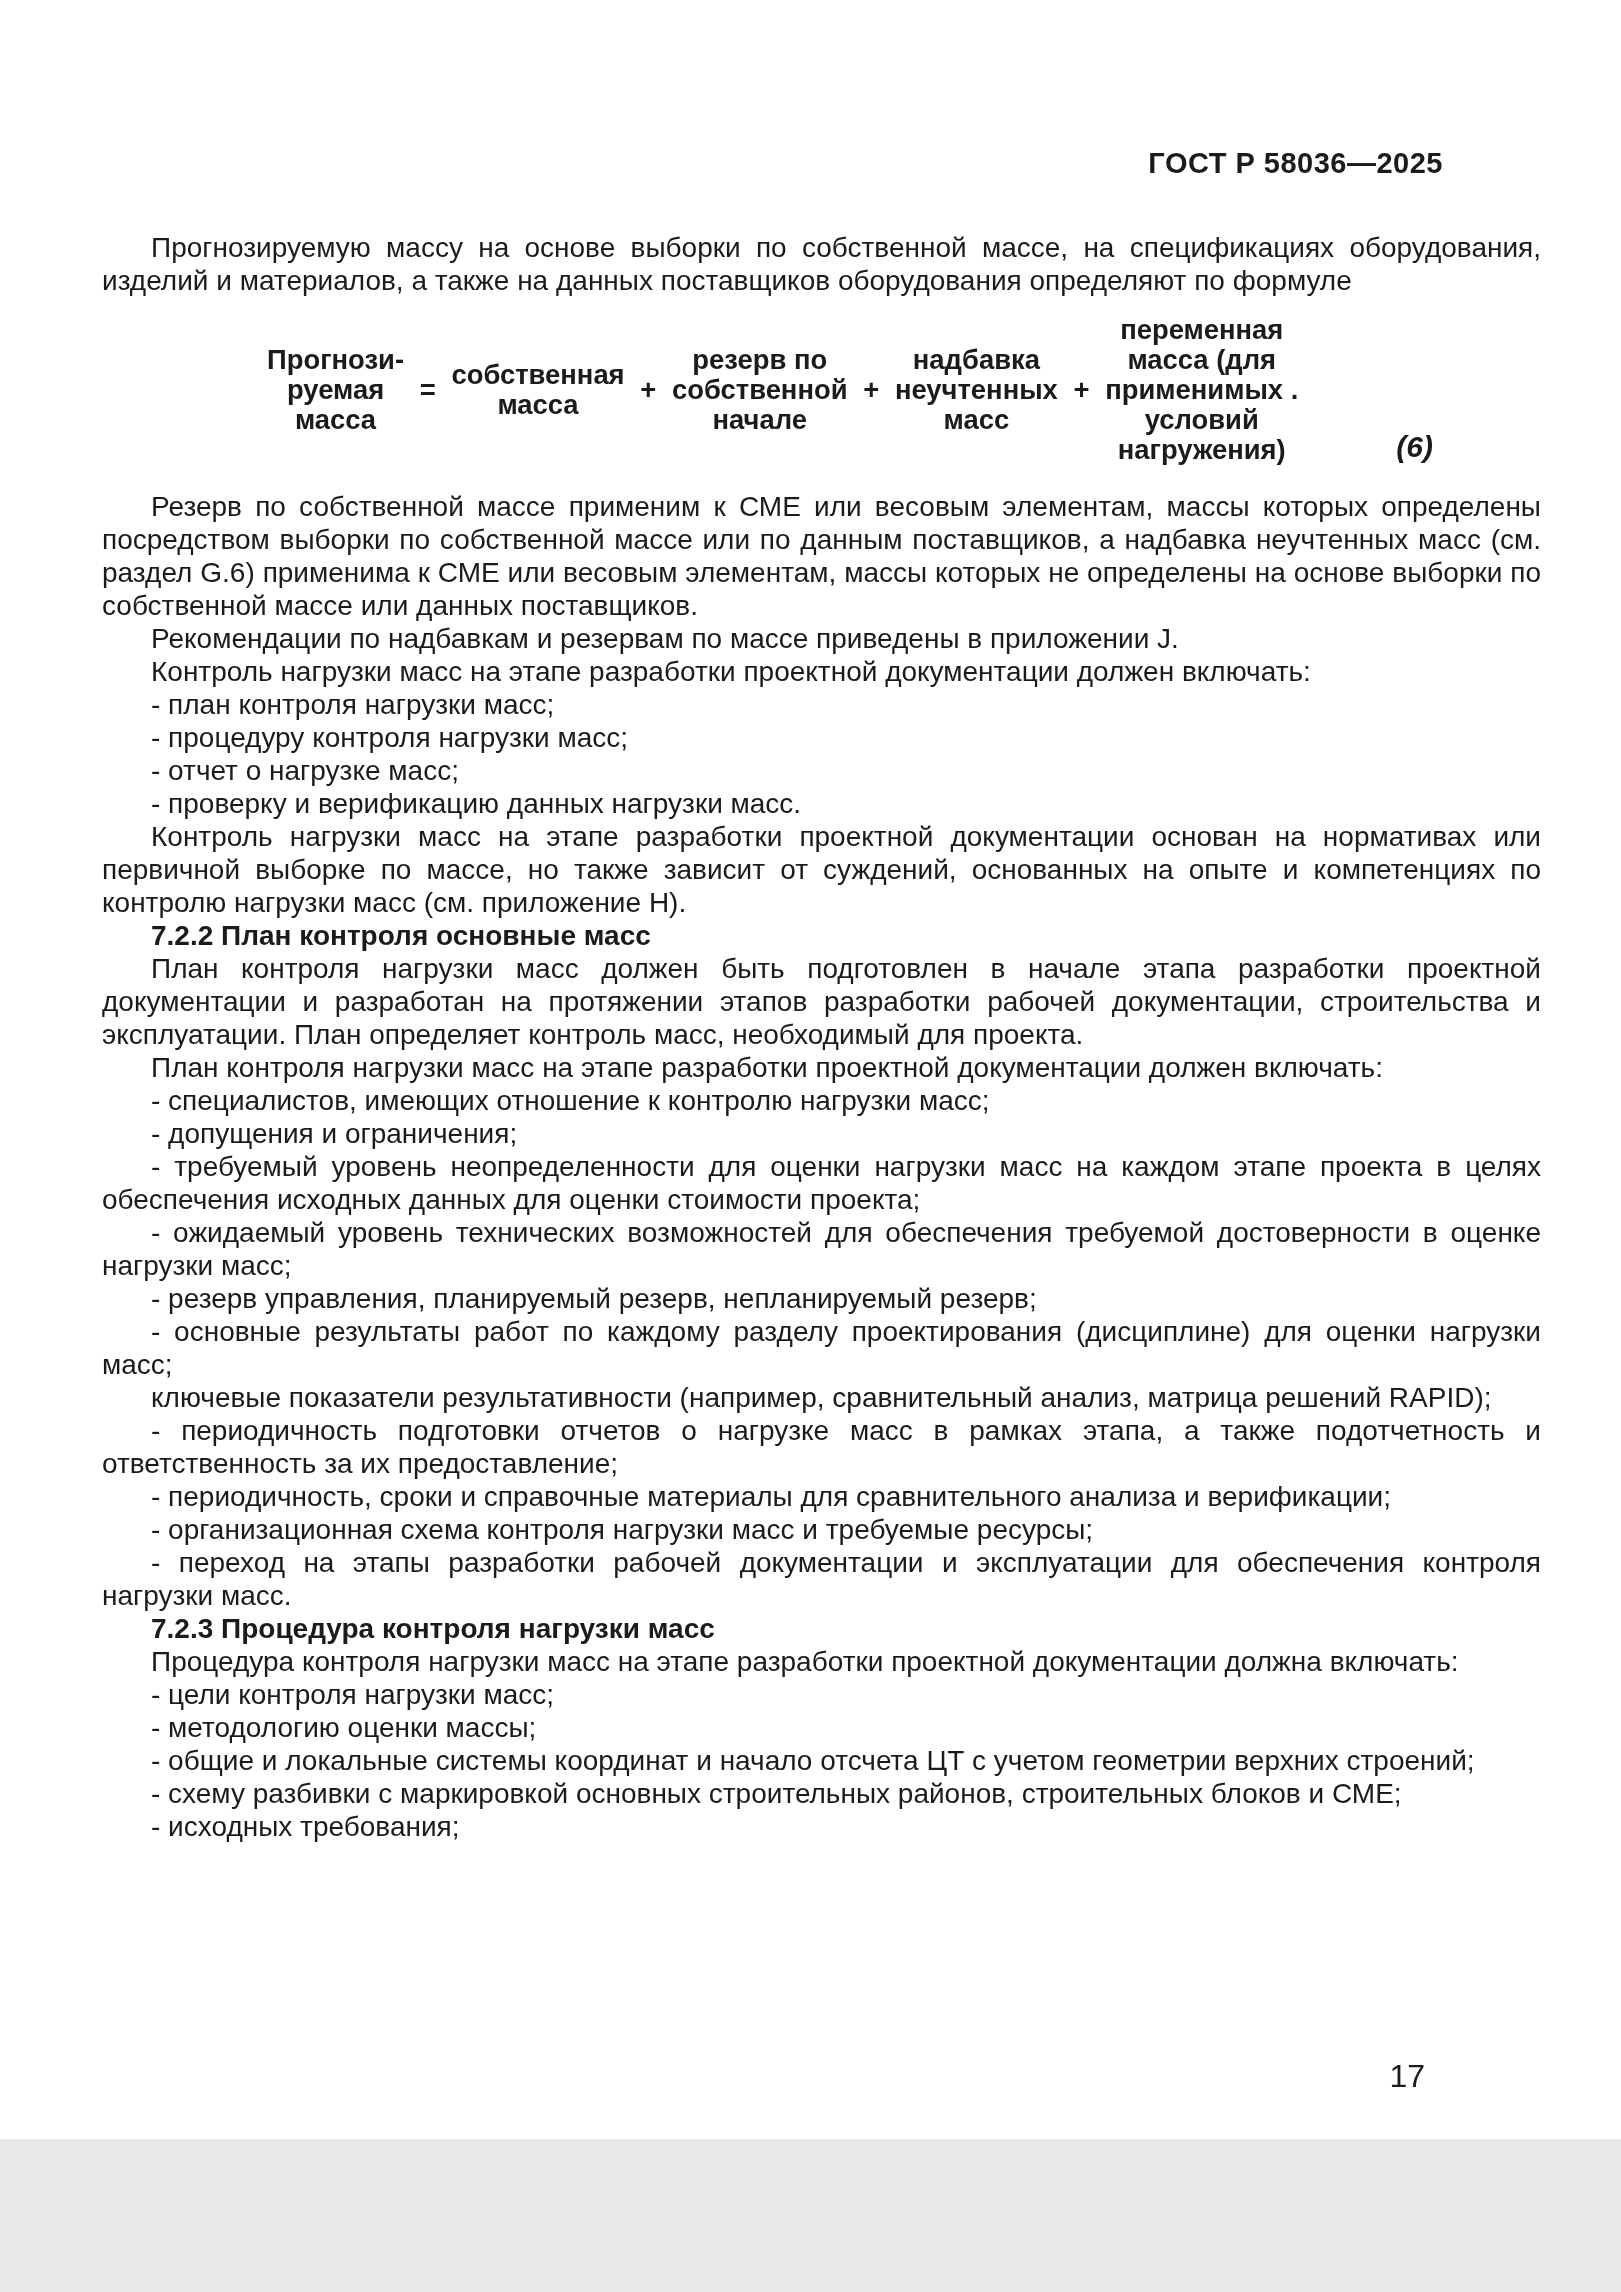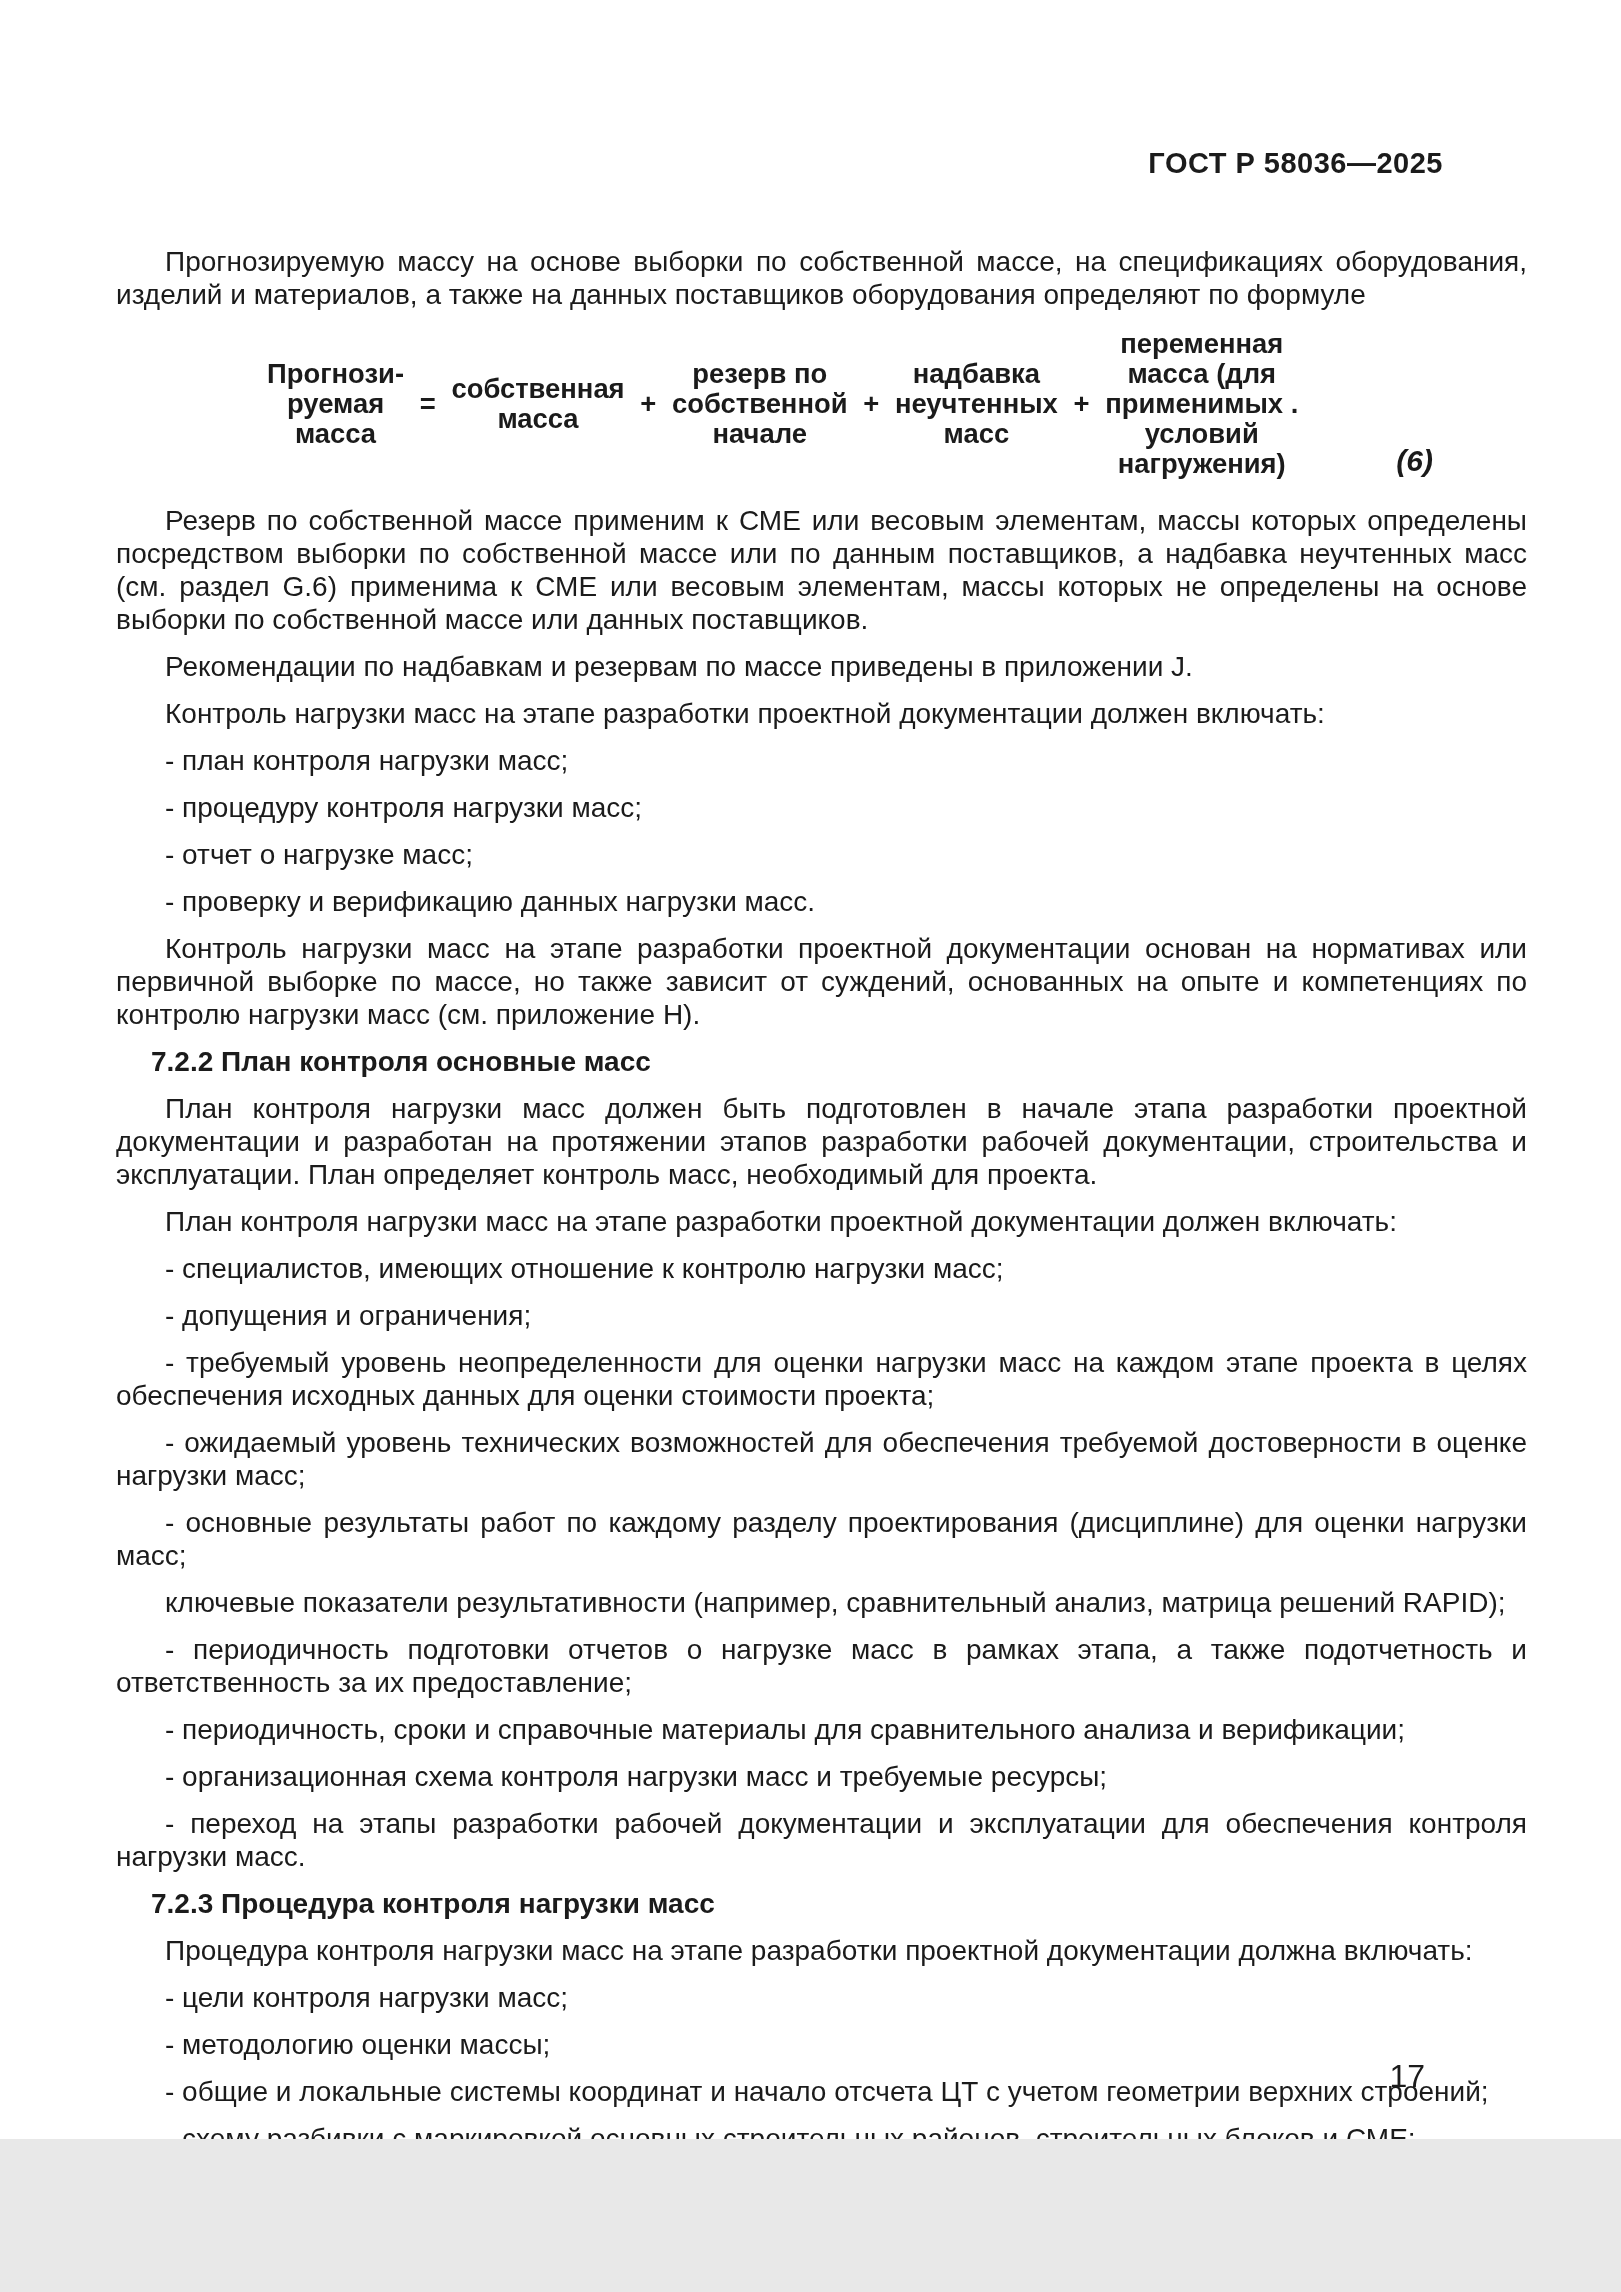--- a/index.html
+++ b/index.html
@@ -23,21 +23,21 @@
   }
   .doc-body {
     position: absolute;
     left: 102px;
     top: 231px;
     width: 1439px;
     font-size: 28px;
     line-height: 33px;
   }
   .para {
-    margin: 14px;
+    margin: 0;
     text-indent: 49px;
     text-align: justify;
   }
   .heading {
     margin: 0;
     text-indent: 49px;
     font-weight: bold;
     text-align: left;
   }
   .it { }
@@ -122,20 +122,21 @@
       <p class="para"><span>- отчет о нагрузке масс;</span></p>
       <p class="para"><span>- проверку и верификацию данных нагрузки масс.</span></p>
       <p class="para"><span>Контроль нагрузки масс на этапе разработки проектной документации основан на нормативах или первичной выборке по массе, но также зависит от суждений, основанных на опыте и компетенциях по контролю нагрузки масс (см. приложение </span><span class="it">H</span><span>).</span></p>
       <p class="heading"><span>7.2.2  План контроля основные масс</span></p>
       <p class="para"><span>План контроля нагрузки масс должен быть подготовлен в начале этапа разработки проектной документации и разработан на протяжении этапов разработки рабочей документации, строительства и эксплуатации. План определяет контроль масс, необходимый для проекта.</span></p>
       <p class="para"><span>План контроля нагрузки масс на этапе разработки проектной документации должен включать:</span></p>
       <p class="para"><span>- специалистов, имеющих отношение к контролю нагрузки масс;</span></p>
       <p class="para"><span>- допущения и ограничения;</span></p>
       <p class="para"><span>- требуемый уровень неопределенности для оценки нагрузки масс на каждом этапе проекта в целях обеспечения исходных данных для оценки стоимости проекта;</span></p>
       <p class="para"><span>- ожидаемый уровень технических возможностей для обеспечения требуемой достоверности в оценке нагрузки масс;</span></p>
+      <p class="para"><span>- резерв управления, планируемый резерв, непланируемый резерв;</span></p>
       <p class="para"><span>- основные результаты работ по каждому разделу проектирования (дисциплине) для оценки нагрузки масс;</span></p>
       <p class="para"><span>ключевые показатели результативности (например, сравнительный анализ, матрица решений RAPID);</span></p>
       <p class="para"><span>- периодичность подготовки отчетов о нагрузке масс в рамках этапа, а также подотчетность и ответственность за их предоставление;</span></p>
       <p class="para"><span>- периодичность, сроки и справочные материалы для сравнительного анализа и верификации;</span></p>
       <p class="para"><span>- организационная схема контроля нагрузки масс и требуемые ресурсы;</span></p>
       <p class="para"><span>- переход на этапы разработки рабочей документации и эксплуатации для обеспечения контроля нагрузки масс.</span></p>
       <p class="heading"><span>7.2.3  Процедура контроля нагрузки масс</span></p>
       <p class="para"><span>Процедура контроля нагрузки масс на этапе разработки проектной документации должна включать:</span></p>
       <p class="para"><span>- цели контроля нагрузки масс;</span></p>
       <p class="para"><span>- методологию оценки массы;</span></p>

